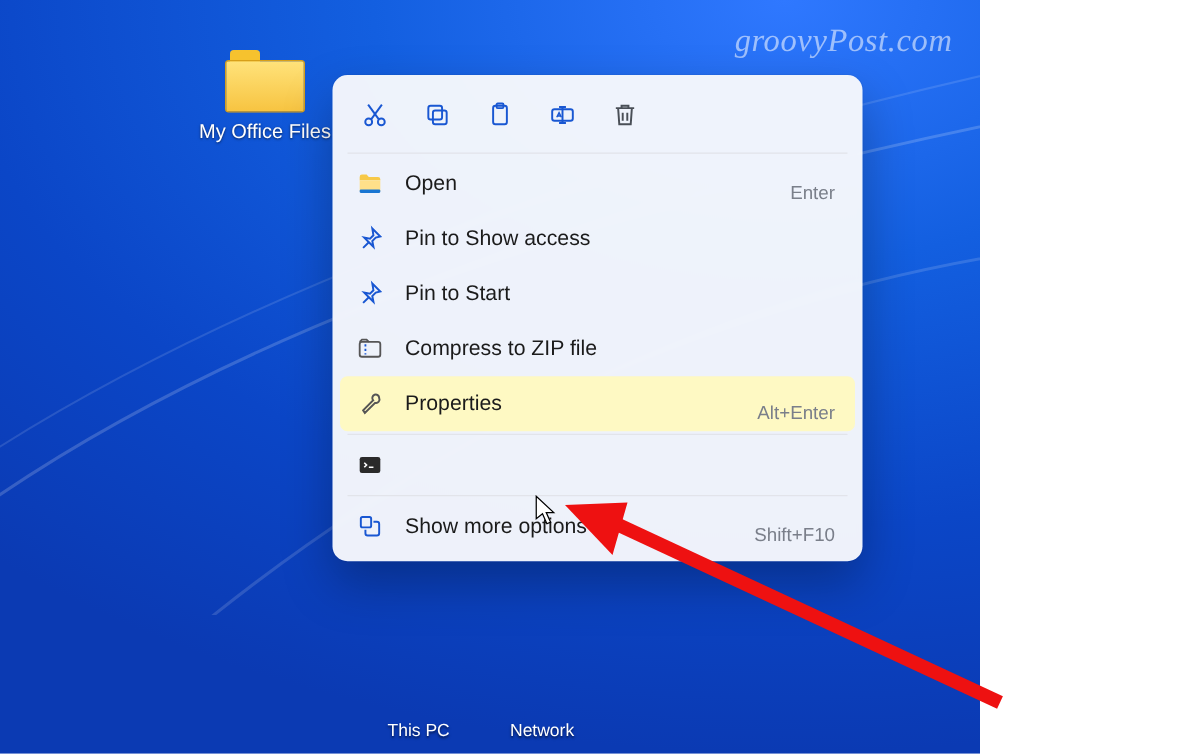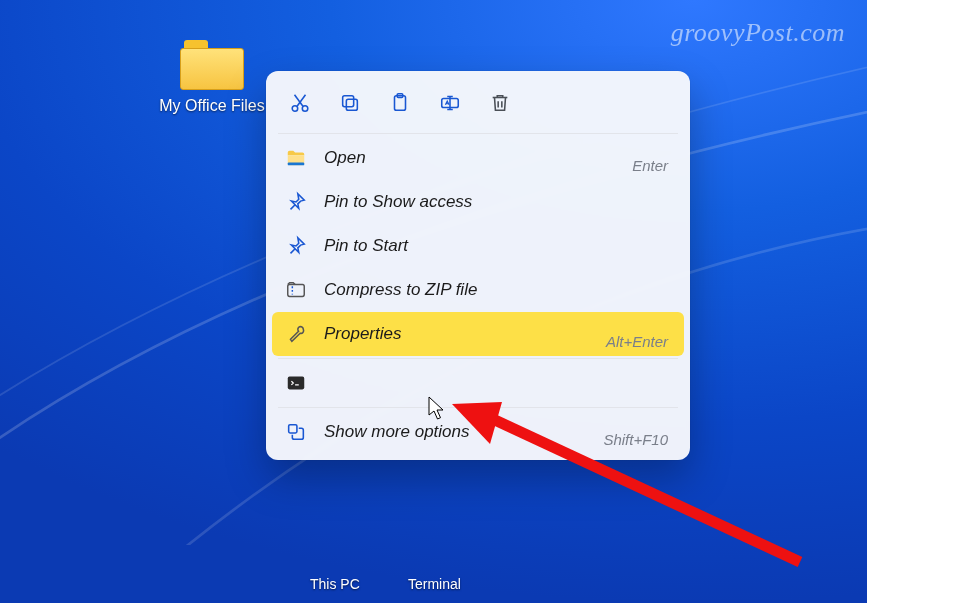--- a/index.html
+++ b/index.html
@@ -1,56 +1,55 @@
 <!DOCTYPE html>
 <html><head>
 <meta charset="utf-8">
 <style>
   html,body{margin:0;padding:0;width:960px;height:603px;overflow:hidden;font-family:"Segoe UI",Arial,sans-serif;}
   .desktop{
-    position:relative;width:867px;height:603px;
+    position:relative;width:784px;height:603px;
     background:
       radial-gradient(120% 100% at 80% 0%, #2f78ff 0%, #135fe0 35%, #0b46c7 70%, #0b3ab3 100%);
   }
   .swoosh{position:absolute;inset:0;pointer-events:none;}
   .watermark{
     position:absolute;top:18px;right:22px;color:rgba(255,255,255,.55);
     font-size:26px;font-style:italic;letter-spacing:.5px;font-family:Georgia,serif;
   }
   
   .icon-cell{position:absolute;width:120px;text-align:center;color:#fff;font-size:16px;text-shadow:0 1px 2px rgba(0,0,0,.6);}
   .folder-glyph{width:64px;height:50px;margin:0 auto 6px;position:relative;}
   .folder-glyph .tab{position:absolute;top:0;left:4px;width:24px;height:12px;background:#f6c22e;border-radius:3px 3px 0 0;}
   .folder-glyph .body{position:absolute;top:8px;left:0;right:0;bottom:0;background:linear-gradient(#ffe27a,#f7c441);border-radius:3px;border:1px solid #d79f19;}
   .icon-label{line-height:1.25;}
   .sys-label{position:absolute;color:#fff;font-size:14px;text-shadow:0 1px 2px rgba(0,0,0,.6);text-align:right;}
   
   .ctxmenu{
-    position:absolute;left:266px;top:71px;width:412px;
+    position:absolute;left:266px;top:60px;width:412px;
     background:rgba(248,249,252,.96);
     border-radius:12px;
     box-shadow:0 18px 40px rgba(0,0,0,.28),0 0 0 1px rgba(0,0,0,.04);
     padding:10px 6px 6px;
     backdrop-filter:blur(2px);
     color:#1b1b1b;
-    font-style:italic;
   }
   .toprow{display:flex;gap:14px;padding:4px 8px 10px 10px;}
   .topbtn{width:36px;height:36px;display:flex;align-items:center;justify-content:center;border-radius:6px;color:#1957d2;}
   .topbtn svg{width:22px;height:22px;}
   .sep{height:1px;background:#e2e4ea;margin:2px 6px;}
   .item{
     display:flex;align-items:center;gap:16px;height:44px;
     padding:0 16px 0 12px;border-radius:6px;font-size:17px;
   }
   .item .mi{width:24px;height:24px;flex:0 0 24px;display:flex;align-items:center;justify-content:center;}
   .item .mi svg{width:22px;height:22px;}
   .item .lbl{flex:1;}
   .item .sc{color:#7a7f8a;font-size:15px;margin-top:15px;}
-  .item.hover{background:#fde047;}
+  .item.hover{background:#fef9c3;}
   
   .cursor{position:absolute;width:18px;height:26px;}
   
   .arrow{position:absolute;}
 </style>
 </head>
 <body>
 
 <div class="desktop">
 
@@ -64,21 +63,21 @@
 
   <div class="icon-cell" style="left:152px;top:40px">
     <div class="folder-glyph">
       <div class="tab"></div>
         <div class="body"></div>
     </div>
     <div class="icon-label">My Office Files</div>
   </div>
 
   <div class="sys-label" style="left:310px;top:576px">This PC</div>
-  <div class="sys-label" style="left:408px;top:576px">Terminal</div>
+  <div class="sys-label" style="left:408px;top:576px">Network</div>
 
   <div class="ctxmenu">
 
     <div class="toprow">
       <div class="topbtn">
         <svg viewBox="0 0 24 24" fill="none" stroke="currentColor" stroke-width="1.7">
           <circle cx="6.5" cy="18" r="3"></circle>
             <circle cx="17.5" cy="18" r="3"></circle>
           <path d="M8.8 15.6 L18 3"></path>
             <path d="M15.2 15.6 L6 3"></path>

